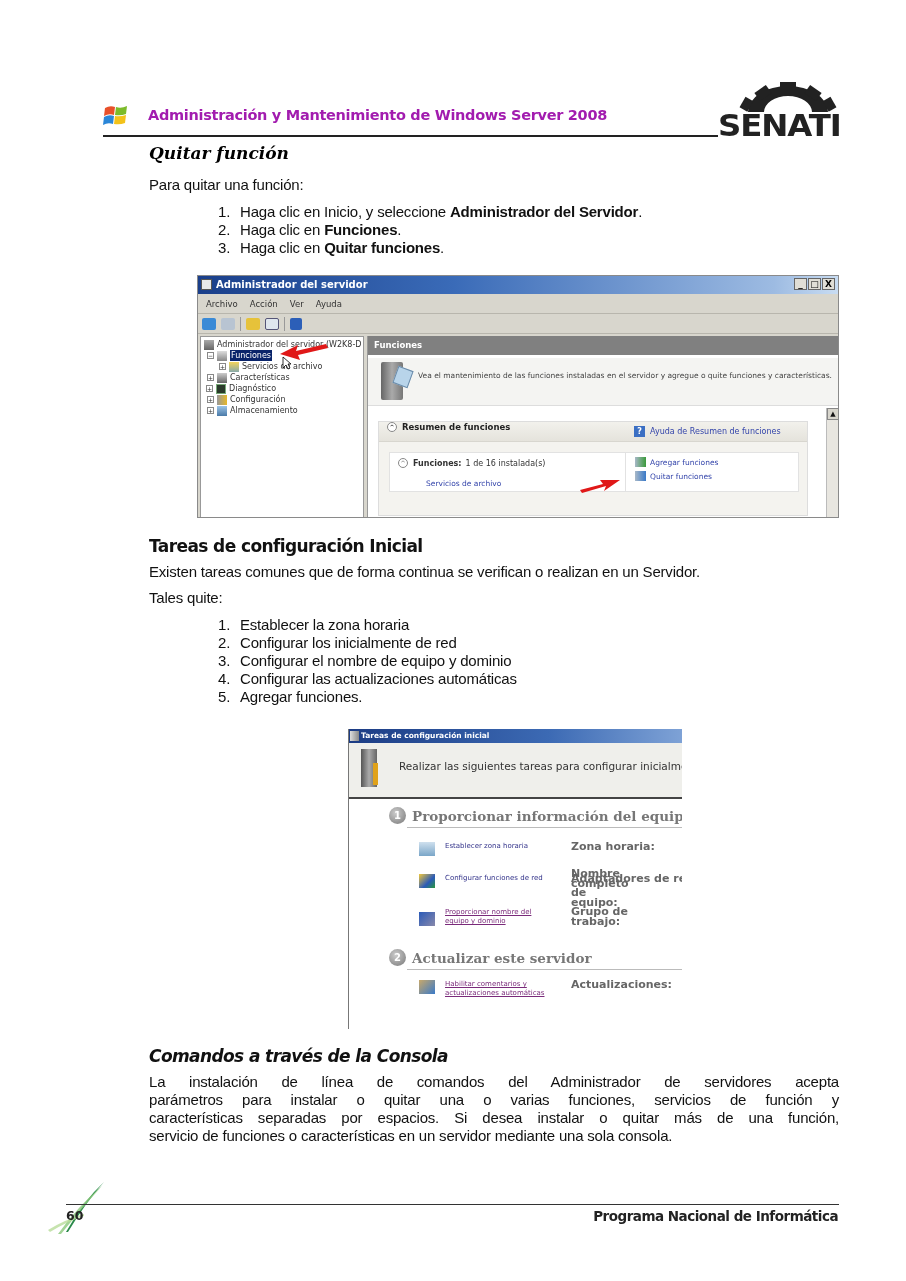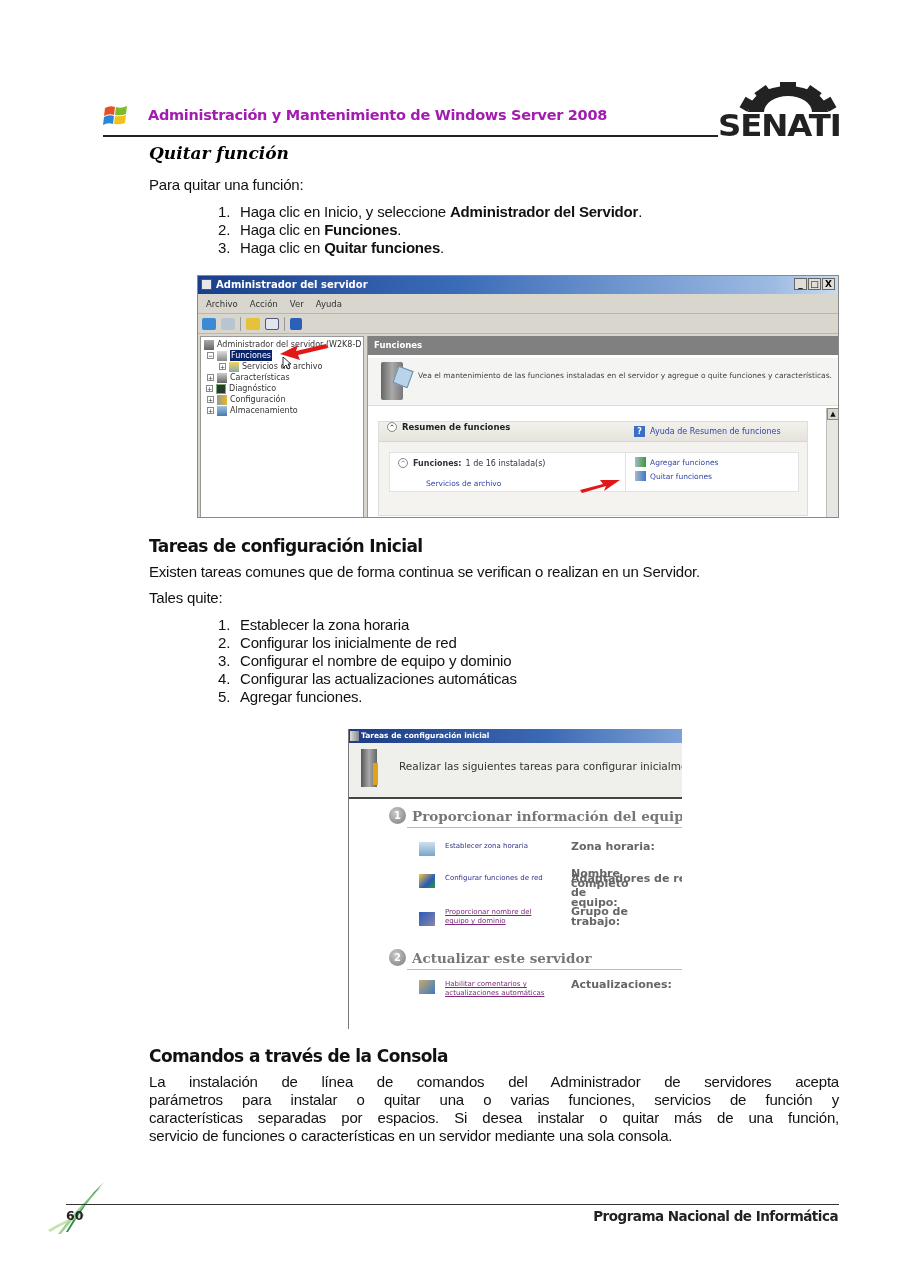--- a/index.html
+++ b/index.html
@@ -302,21 +302,21 @@
   <div class="sec-rule" style="top:240px;"></div>
 
   <div class="task" style="top:251px;">
     <span class="tic" style="background:linear-gradient(135deg,#c8a86a,#3a7ac8);"></span>
     <span class="tlink visited">Habilitar comentarios y actualizaciones automáticas</span>
     <span class="tlabel">Actualizaciones:</span>
     <span class="tlabel" style="top:24px;margin-top:42px;">Comentarios:</span>
   </div>
 </div>
 
-<div class="h2" style="left:149px; top:1046px;">Comandos a través de la Consola</div>
+<div class="h2" style="left:149px; top:1046px;font-style:italic;">Comandos a través de la Consola</div>
 <div class="p" style="left:149px; top:1073px; width:690px; line-height:18px;">
   <div style="text-align:justify; text-align-last:justify;">La instalación de línea de comandos del Administrador de servidores acepta</div>
   <div style="text-align:justify; text-align-last:justify;">parámetros para instalar o quitar una o varias funciones, servicios de función y</div>
   <div style="text-align:justify; text-align-last:justify;">características separadas por espacios. Si desea instalar o quitar más de una función,</div>
   <div>servicio de funciones o características en un servidor mediante una sola consola.</div>
 </div>
 
 <svg class="foot-swoosh" viewBox="0 0 60 56">
   <path d="M60 2 Q40 20 22 52 L24 52 Q42 22 60 2 Z" fill="#2a8a4a"></path>
   <path d="M58 6 Q34 26 14 54 L17 54 Q38 28 58 6 Z" fill="#8ac87a" opacity="0.8"></path>

